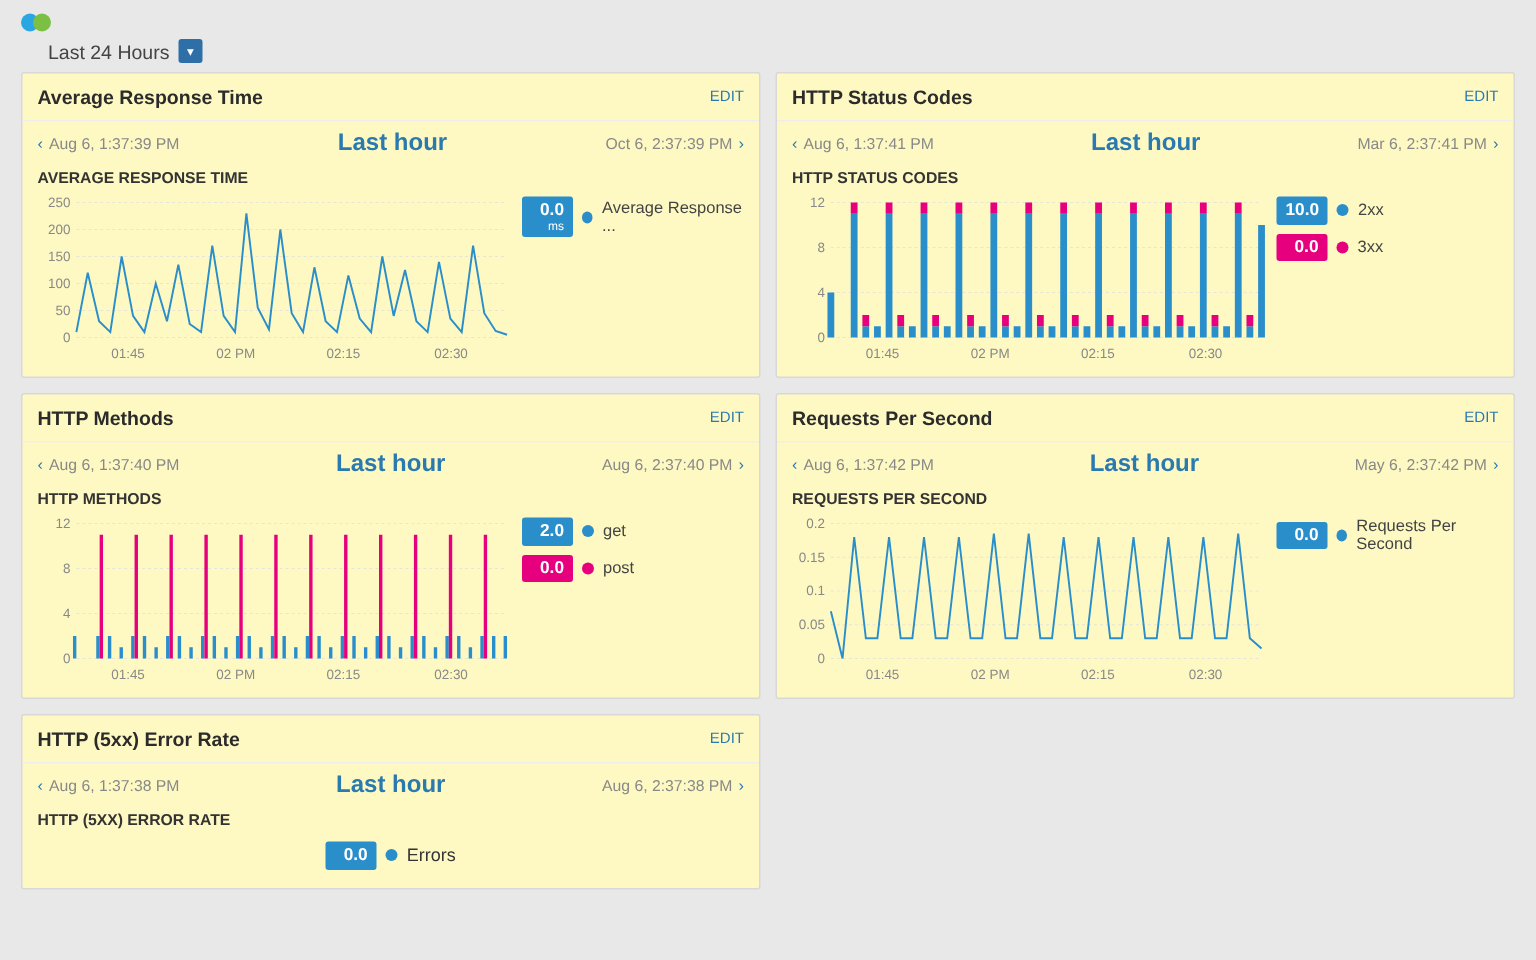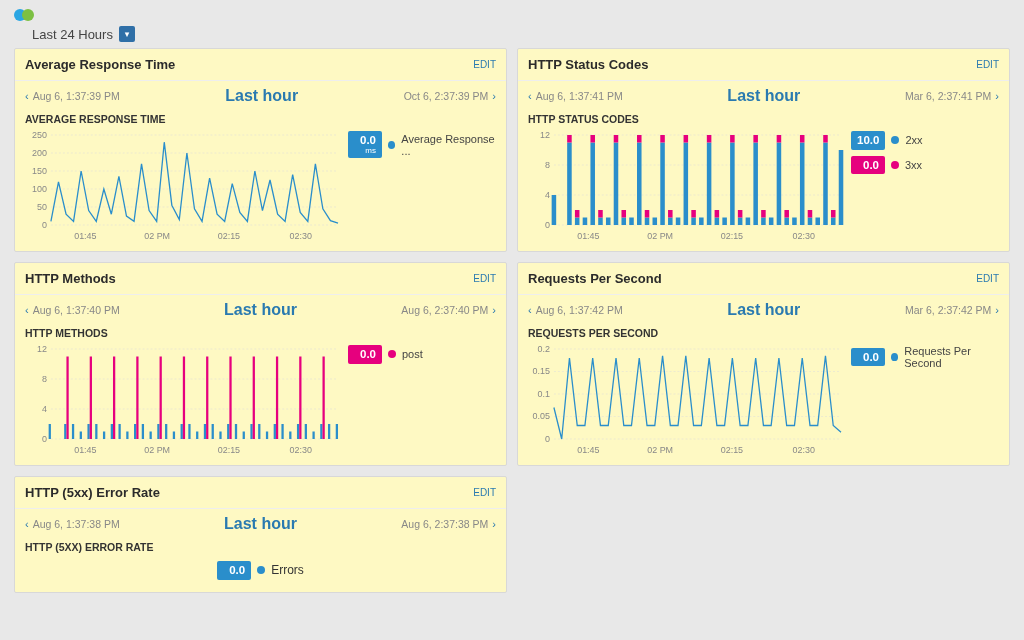--- a/index.html
+++ b/index.html
@@ -433,20 +433,27 @@
             <rect x="282.59118065433853" y="79" width="2.2736842105263158" height="15" fill="#2a8ecb"></rect>
             <rect x="290.37496443812233" y="86.5" width="2.2736842105263158" height="7.5" fill="#2a8ecb"></rect>
             <rect x="298.15874822190614" y="79" width="2.2736842105263158" height="15" fill="#2a8ecb"></rect>
             <rect x="300.43243243243245" y="11.5" width="2.2736842105263158" height="82.5" fill="#e6007e"></rect>
             <rect x="305.94253200568994" y="79" width="2.2736842105263158" height="15" fill="#2a8ecb"></rect>
             <rect x="313.7263157894737" y="79" width="2.2736842105263158" height="15" fill="#2a8ecb"></rect>
           </svg>
       </div>
       <div class="legend-col">
         <div class="legend-item">
+          <span class="legend-badge">
+              <span>2.0</span>
+            </span>
+          <span class="legend-dot"></span>
+          <span>get</span>
+        </div>
+        <div class="legend-item">
           <span class="legend-badge pink">
               <span>0.0</span>
             </span>
           <span class="legend-dot pink"></span>
           <span>post</span>
         </div>
       </div>
     </div>
   </div>
 
@@ -455,21 +462,21 @@
       <span class="card-title">Requests Per Second</span>
       <span class="edit-link">EDIT</span>
     </div>
     <div class="time-nav">
       <span class="left">
           <span class="chev">‹</span>
           <span>Aug 6, 1:37:42 PM</span>
         </span>
       <span class="center">Last hour</span>
       <span class="right">
-          <span>Mar 6, 2:37:42 PM</span>
+          <span>May 6, 2:37:42 PM</span>
           <span class="chev">›</span>
         </span>
     </div>
     <div class="subtitle">REQUESTS PER SECOND</div>
     <div class="chart-row">
       <div class="chart-area">
         <svg id="svg-rps" width="100%" height="100%" viewBox="0 0 320 110" preserveAspectRatio="none">
             <line class="grid-line" x1="28" y1="94" x2="316" y2="94"></line>
             <text class="axis-text" x="24" y="97" text-anchor="end">0</text>
             <line class="grid-line" x1="28" y1="71.5" x2="316" y2="71.5"></line>

